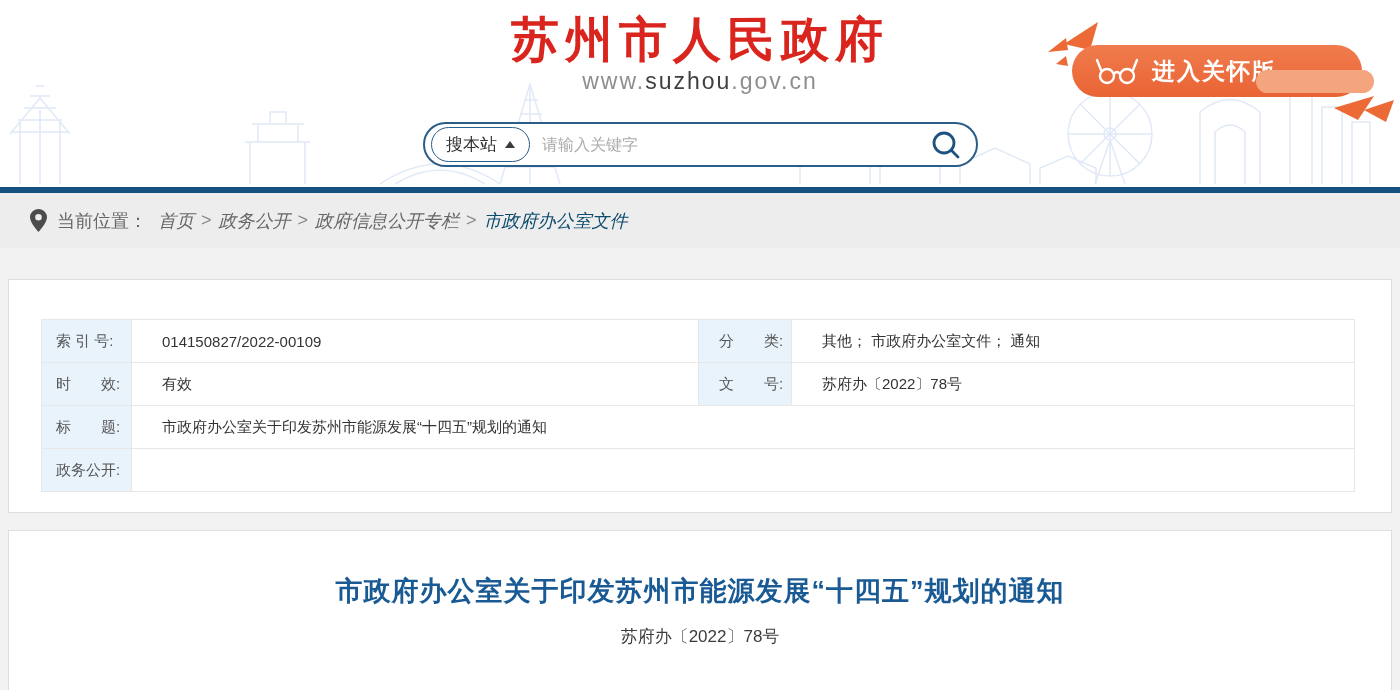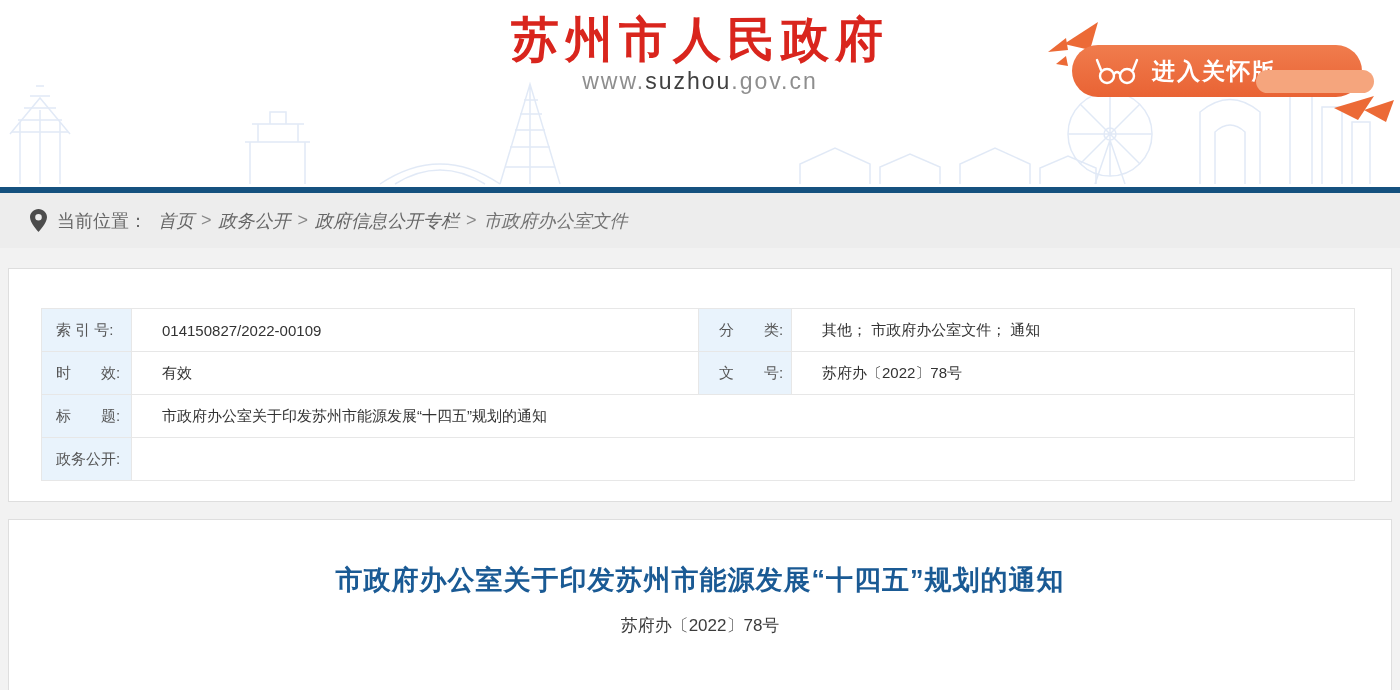--- a/index.html
+++ b/index.html
@@ -62,27 +62,27 @@
   }
   .deco { position:absolute; z-index:2; }
 
   
   .breadcrumb {
     height:55px; background:#ededed; display:flex; align-items:center;
     padding-left:30px; font-size:18px; color:#666;
   }
   .breadcrumb .pin { margin-right:10px; display:flex; }
   .crumb { color:#666; text-decoration:none; margin:0 7px; cursor:pointer;font-style:italic; }
-  .crumb.current { color:#737373; }
+  .crumb.current { color:#0c4a6e; }
   .crumb-sep { color:#888; }
   .crumb-prefix { margin-right:4px; }
 
   
   .card {
-    margin:20px 8px 0 8px; background:#fff; border:1px solid #dedede;
+    margin:31px 8px 0 8px; background:#fff; border:1px solid #dedede;
   }
   .card1 { padding:39px 36px 20px 32px; }
   table.info { width:100%; border-collapse:collapse; table-layout:fixed; }
   table.info td {
     height:43px; font-size:15px; white-space:nowrap; overflow:hidden;
     border:1px solid #e7e7e7; vertical-align:middle;
   }
   td.lbl {
     background:#e9f3fc; color:#555; padding-left:14px;
     border-color:#eef5fc;
@@ -123,20 +123,33 @@
       <path d="M1110 20v84 M1068 62h84 M1080 32l60 60 M1140 32l-60 60 M1095 112l15-44 15 44"></path>
 
       <path d="M1200 112V40q30-25 60 0v72 M1215 112V60q15-14 30 0v52"></path>
       <path d="M1290 112V20h22v92 M1322 112V35h20v77 M1352 112V50h18v62"></path>
     </svg>
 
     <div class="site-title">苏州市人民政府</div>
 
     <div class="site-url"><span>www.</span><span class="red">suzhou</span><span>.gov.cn</span></div>
 
+    <div class="searchbar">
+      <div class="scope-pill">
+        <span class="scope-label">搜本站</span>
+        <span class="tri-up"></span>
+      </div>
+      <input class="search-input" type="text" placeholder="请输入关键字" style="">
+      <button class="search-btn">
+        <svg width="32" height="32" viewBox="0 0 32 32">
+          <circle cx="14" cy="14" r="10" stroke="#1d5180" stroke-width="2.8" fill="none"></circle>
+          <line x1="21.5" y1="21.5" x2="28" y2="28" stroke="#1d5180" stroke-width="2.8" stroke-linecap="round"></line>
+        </svg>
+      </button>
+    </div>
 
     <svg class="deco" style="left:1042px;top:16px" width="70" height="52" viewBox="0 0 70 52" fill="#ec6a36">
       <polygon points="22,28 56,6 48,34"></polygon>
       <polygon points="6,36 24,22 26,34"></polygon>
       <polygon points="14,48 24,40 26,50"></polygon>
     </svg>
 
     <button class="care-btn">
       <svg width="46" height="30" viewBox="0 0 46 30" fill="none" stroke="#fff" stroke-width="2.4" stroke-linecap="round">
         <path d="M3 4l4 10"></path>

